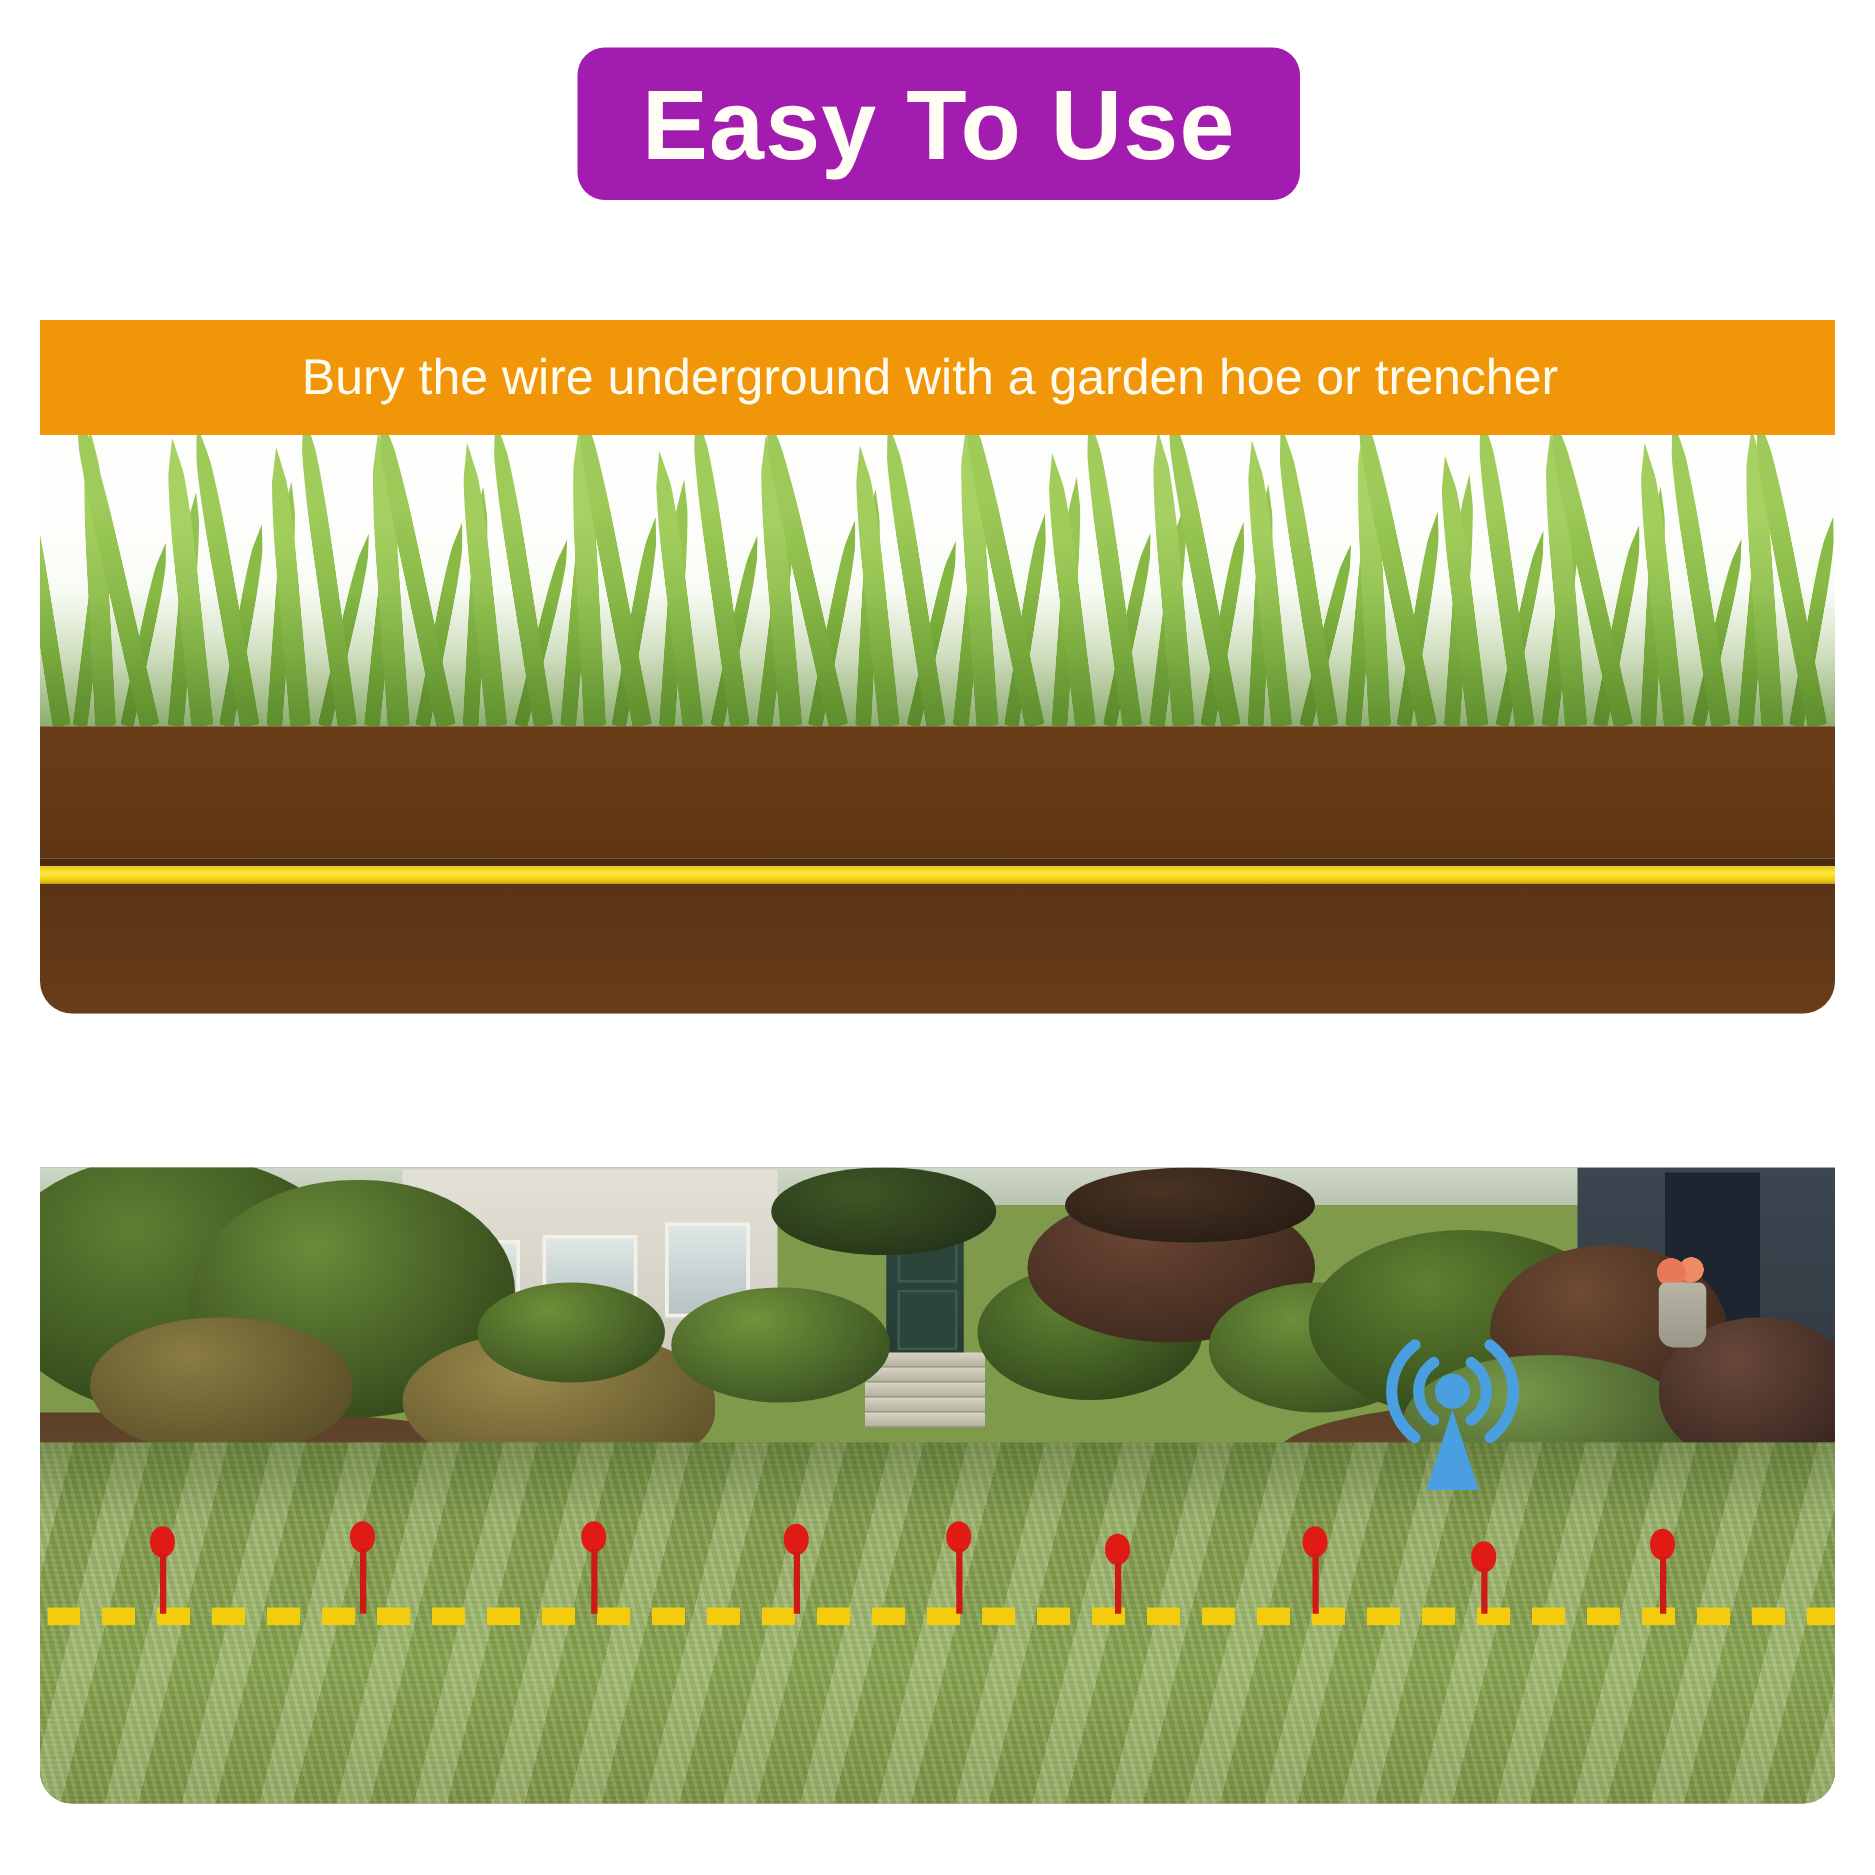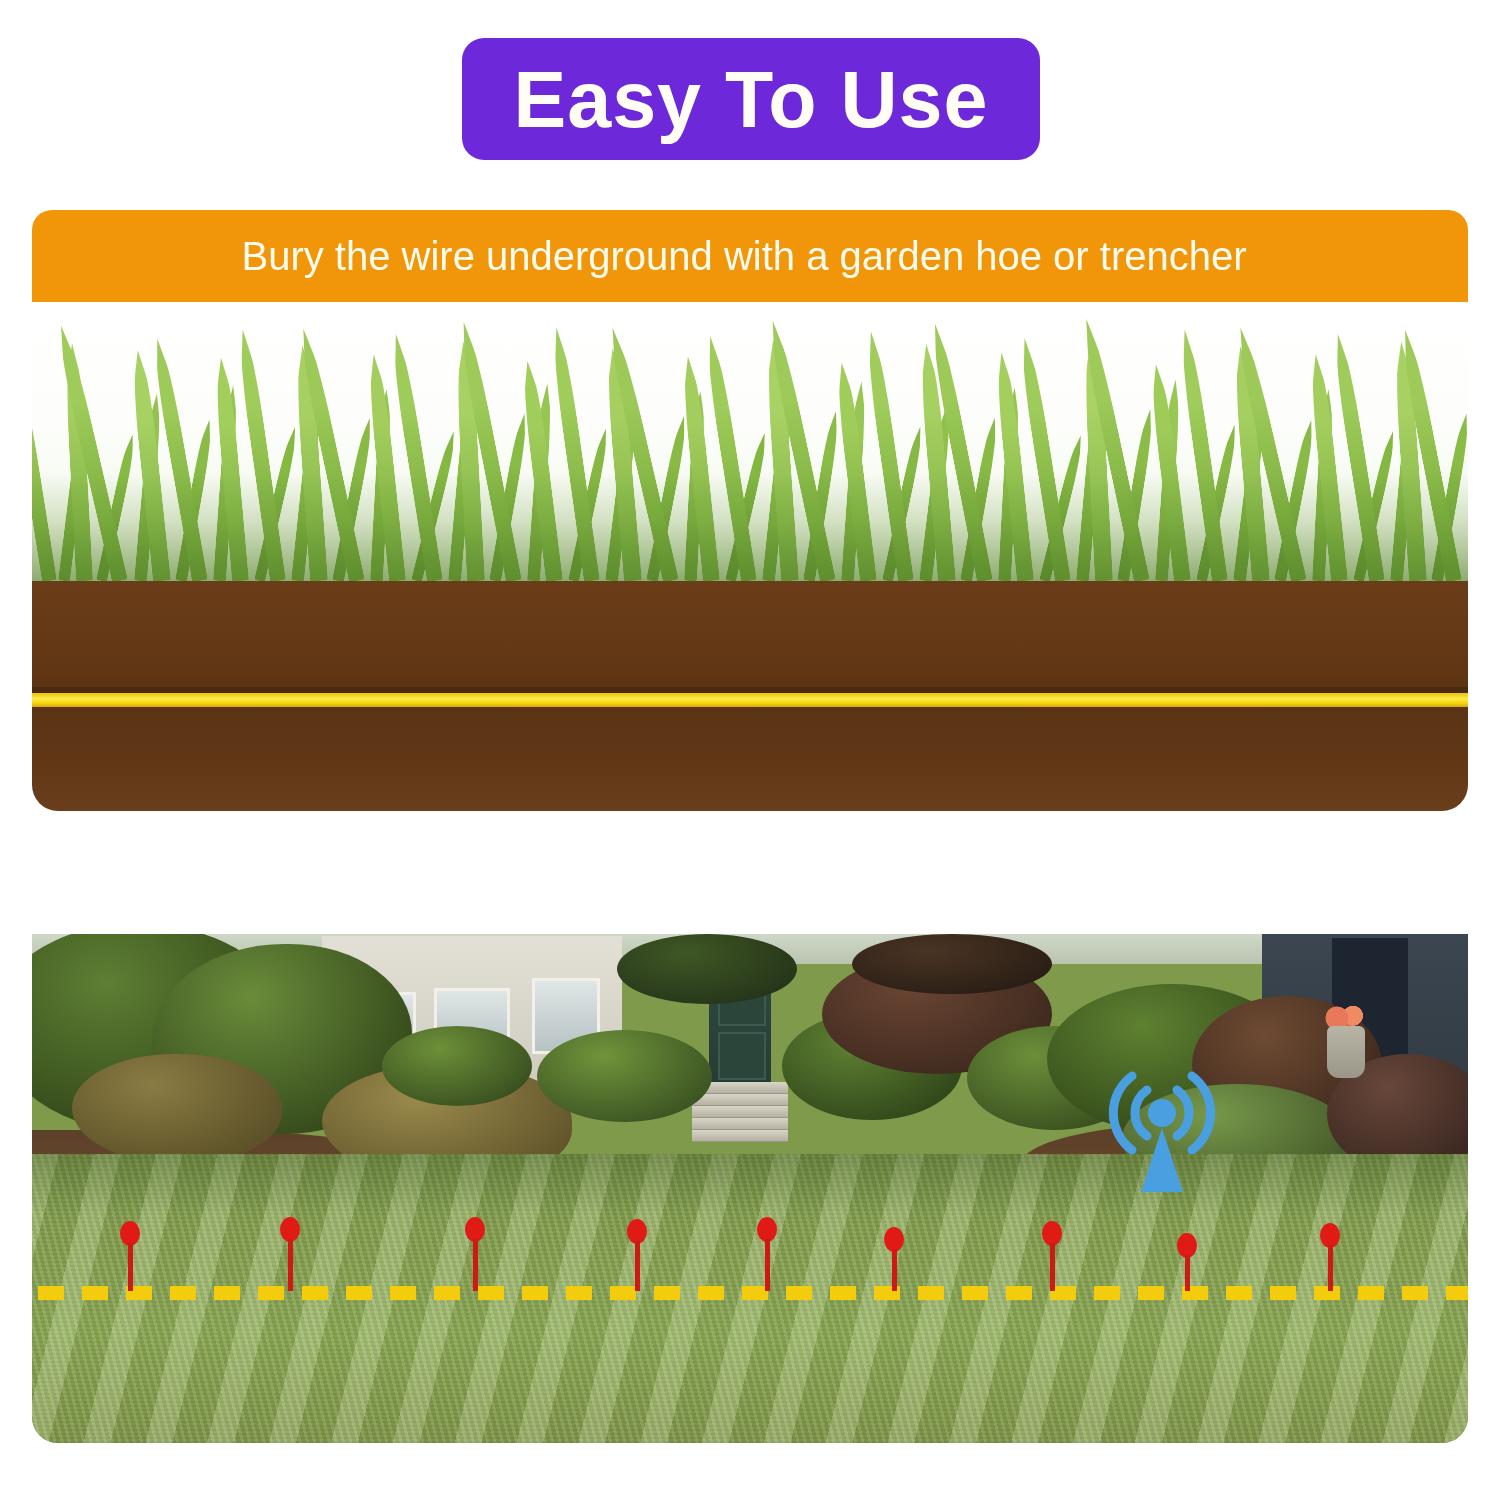--- a/index.html
+++ b/index.html
@@ -15,21 +15,21 @@
     position: relative;
   }
 
   
   #title-badge {
     position: absolute;
     left: 462px;
     top: 38px;
     width: 578px;
     height: 122px;
-    background: #6d28d9;
+    background: #a21caf;
     border-radius: 22px;
     display: flex;
     align-items: center;
     justify-content: center;
   }
   #title-text {
     color: #FFFDF4;
     font-size: 79px;
     font-weight: bold;
     letter-spacing: 1px;
@@ -58,21 +58,21 @@
   .caption-bar {
     position: absolute;
     left: 0;
     top: 0;
     width: 100%;
     background: #F09608;
     z-index: 6;
     display: flex;
     align-items: center;
   }
-  #caption-bury { height: 92px; }
+  #caption-bury { height: 92px; margin-top: 46px; }
   #caption-staple { height: 88px; }
   .caption-text {
     color: #FFFCEF;
     font-size: 40px;
     font-weight: normal;
     white-space: nowrap;
     width: 100%;
     text-align: center;
   }
   #caption-bury .caption-text { padding-right: 12px; }

